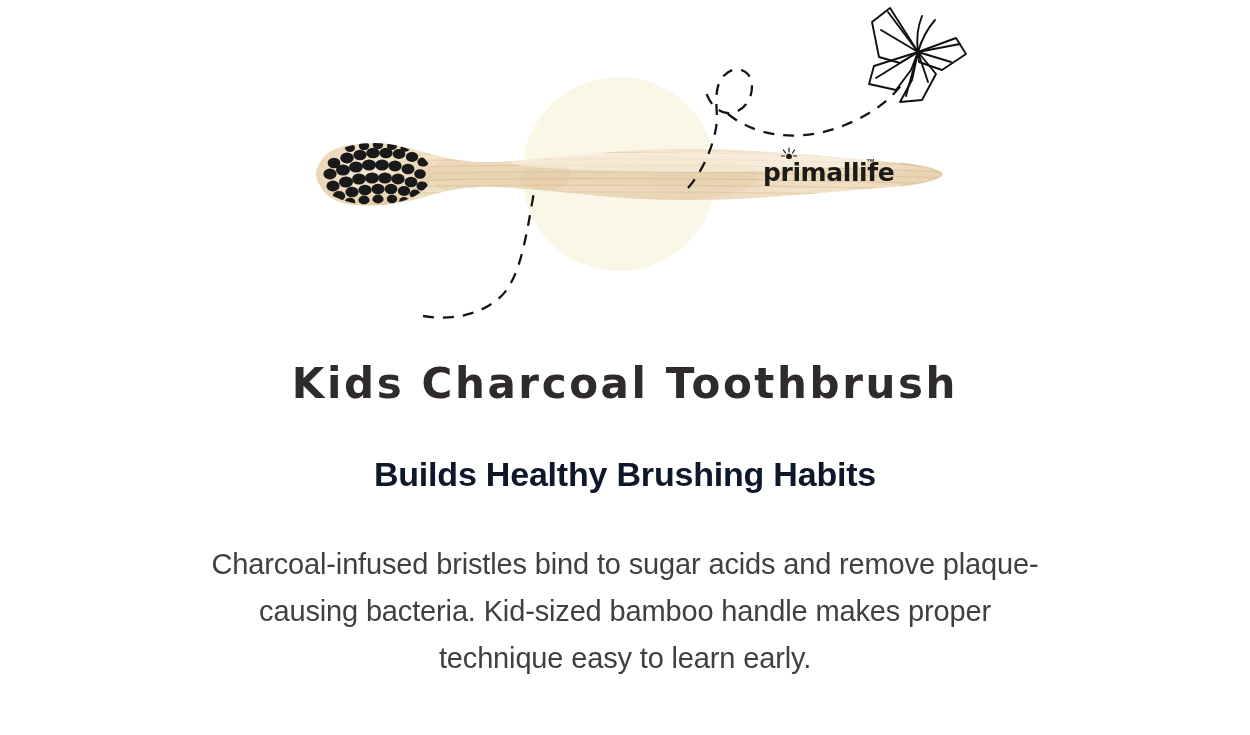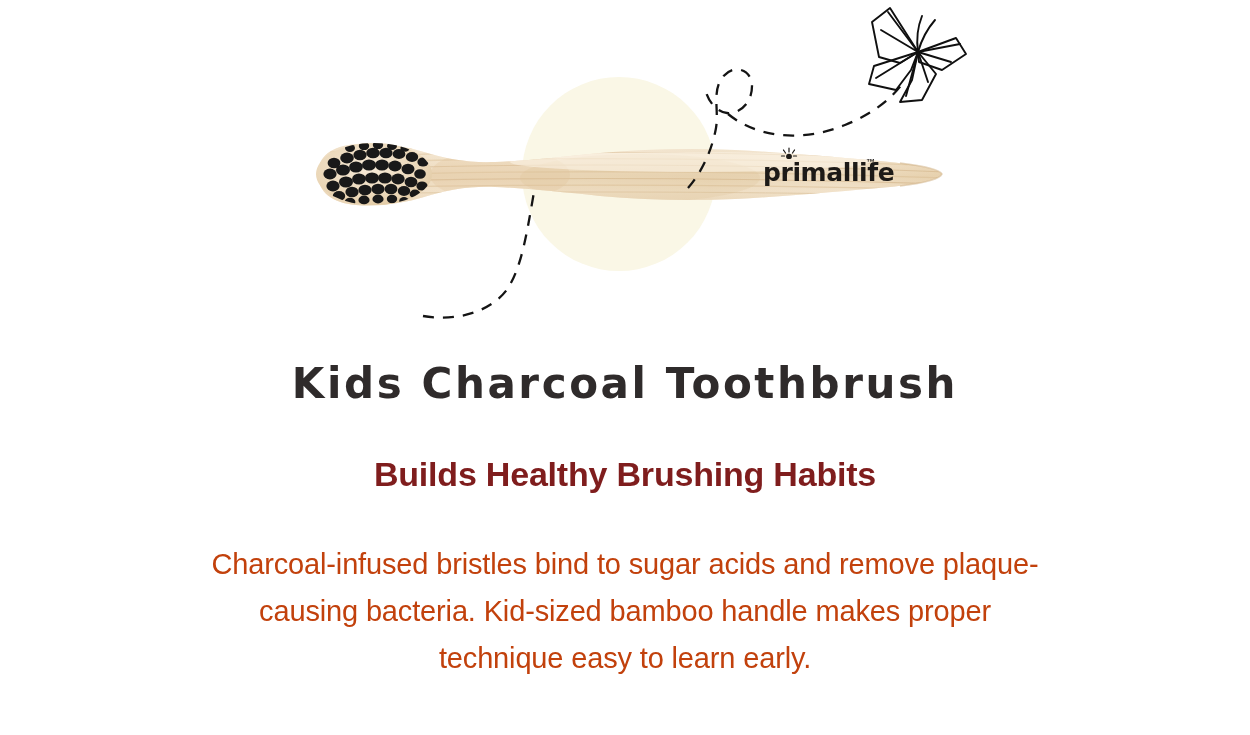--- a/index.html
+++ b/index.html
@@ -54,32 +54,32 @@
     letter-spacing: 2.6px;
     line-height: 1.05;
     white-space: nowrap;
   }
 
   .product-tagline {
     margin-top: 50px;
     font-family: "Liberation Sans", sans-serif;
     font-size: 34px;
     font-weight: 700;
-    color: #7f1d1d;
+    color: #0f172a;
     letter-spacing: -0.2px;
     line-height: 1.1;
     white-space: nowrap;
   }
 
   .product-description {
     margin-top: 48px;
     font-family: "Liberation Sans", sans-serif;
     font-size: 29px;
     font-weight: 400;
-    color: #c2410c;
+    color: #404040;
     line-height: 1.62;
     letter-spacing: -0.15px;
     width: 830px;
     margin-left: auto;
     margin-right: auto;
   }
 </style>
 </head>
 <body>
 

